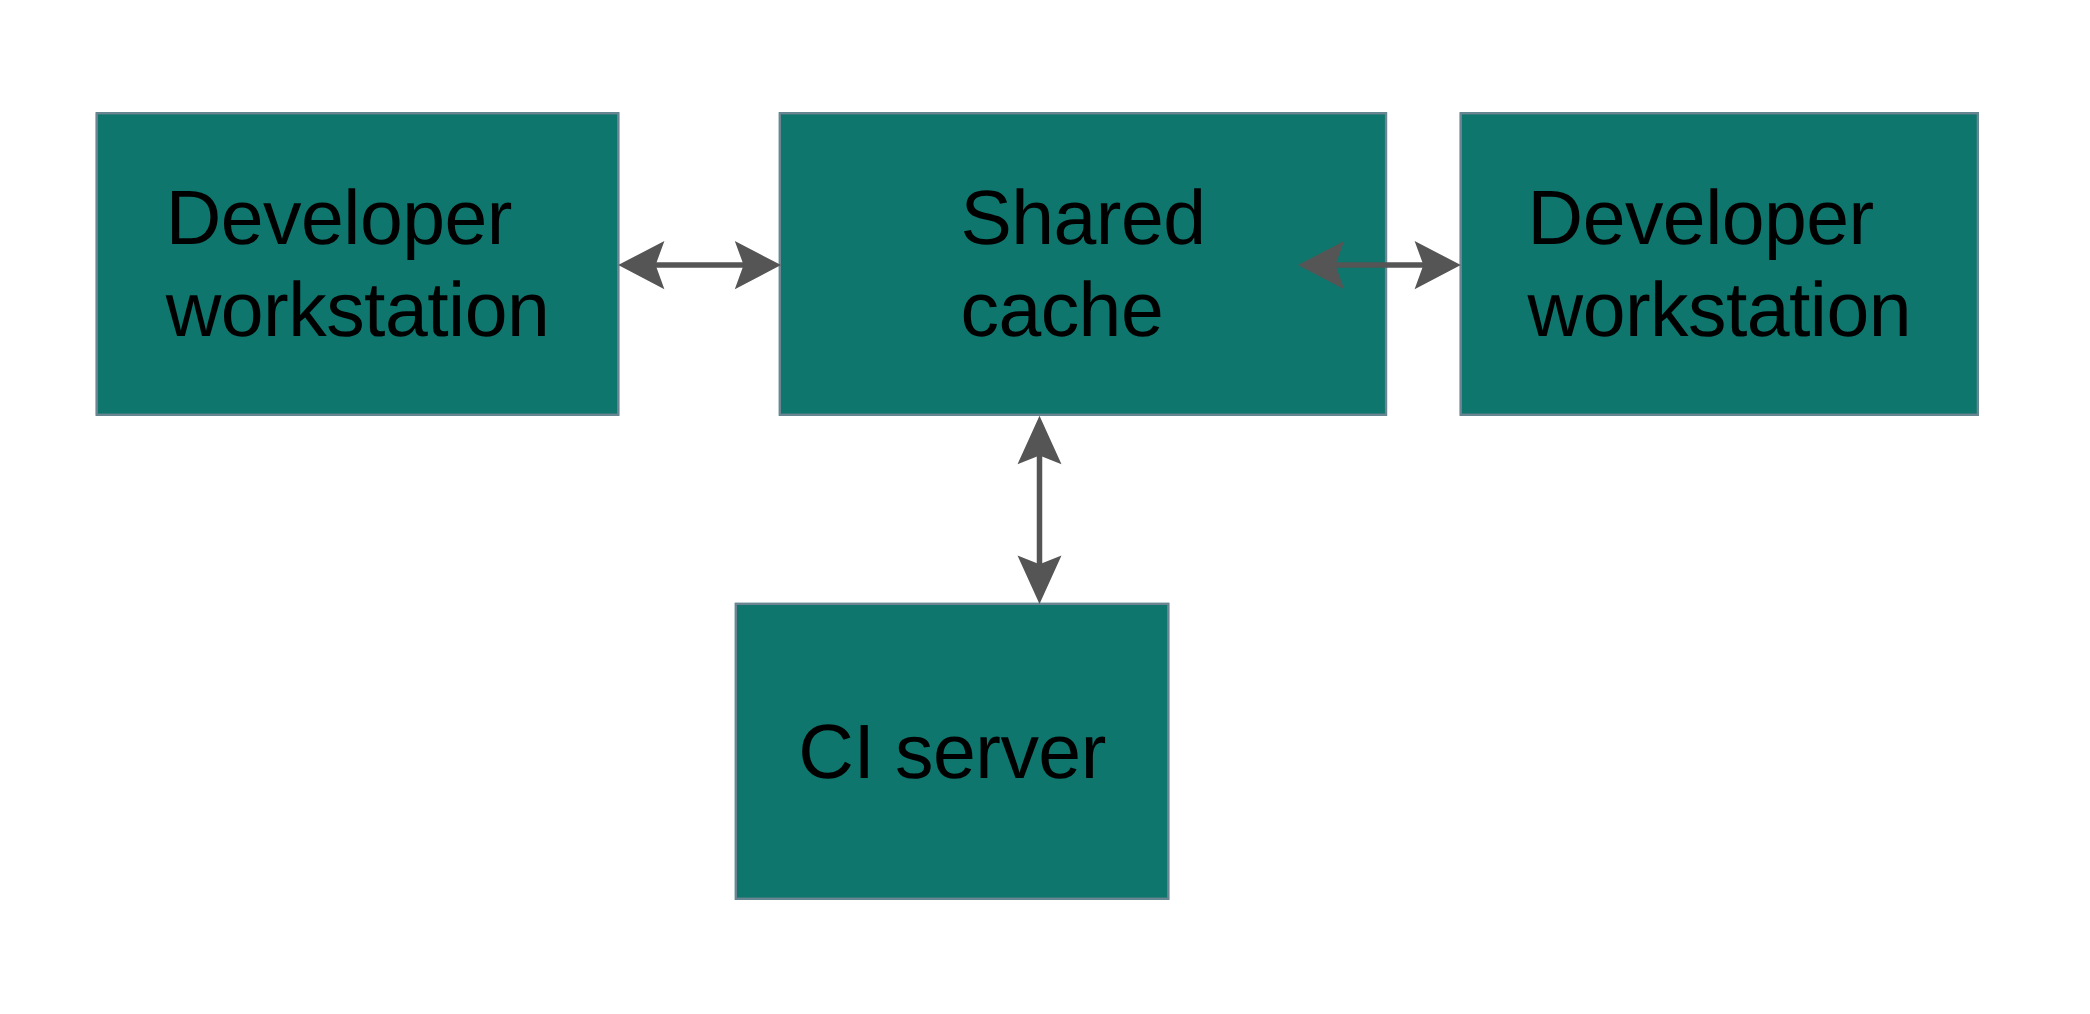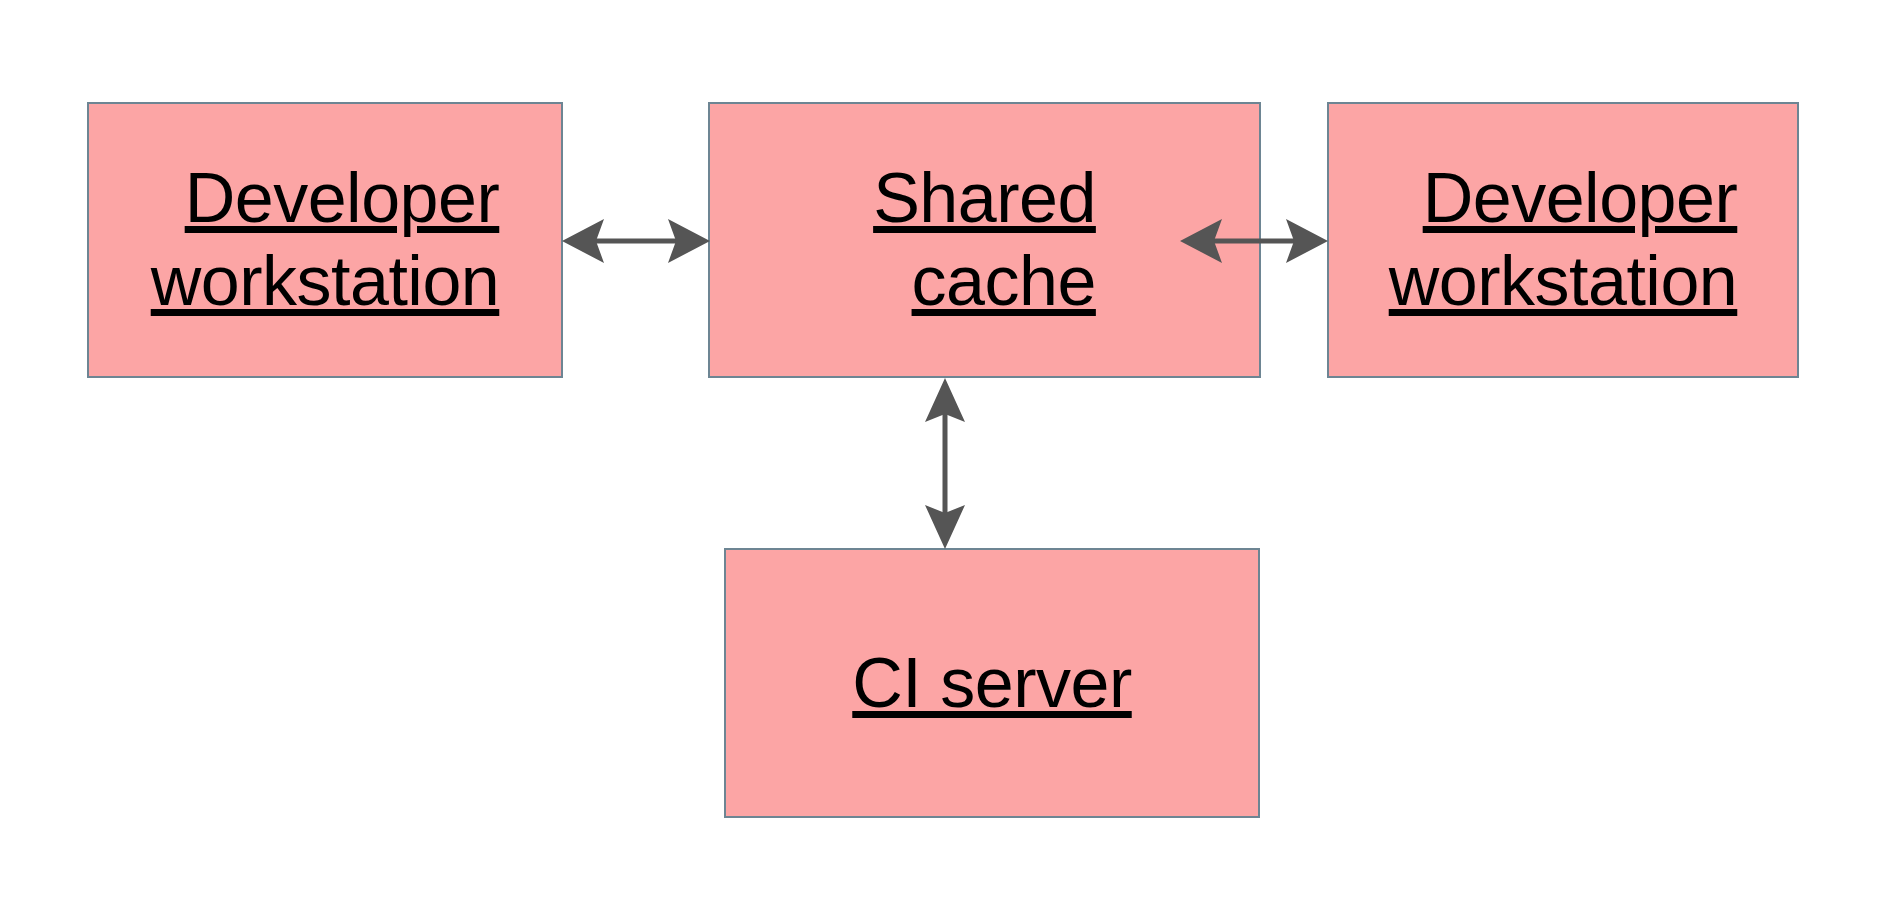--- a/index.html
+++ b/index.html
@@ -13,42 +13,41 @@
   #canvas {
     position: relative;
     width: 1900px;
     height: 922px;
     background: #ffffff;
     overflow: hidden;
   }
   .node {
     position: absolute;
     box-sizing: border-box;
-    background: #fca5a5;
+    background: #0f766e;
     border: 2px solid #6d8593;
     display: flex;
     align-items: center;
     justify-content: center;
-    text-align: right;
-    text-decoration: underline;
+    text-align: left;
   }
   .node-label {
     font-family: "Liberation Sans", "DejaVu Sans", sans-serif;
     font-size: 70px;
     line-height: 1.18;
     font-weight: 400;
     color: #000000;
     letter-spacing: -0.5px;
     white-space: pre-line;
     padding: 0 6px;
   }
   #node-dev-left  { left: 87px;   top: 102px; width: 476px; height: 276px; }
   #node-cache     { left: 708px;  top: 102px; width: 553px; height: 276px; }
   #node-dev-right { left: 1327px; top: 102px; width: 472px; height: 276px; }
-  #node-ci        { left: 724px;  top: 548px; width: 536px; height: 270px; }
+  #node-ci        { left: 668px;  top: 548px; width: 395px; height: 270px; }
 
   .connector {
     position: absolute;
     overflow: visible;
   }
   #conn-left-cache  { left: 560px;  top: 208px; width: 152px; height: 66px; }
   #conn-cache-right { left: 1178px; top: 208px; width: 152px; height: 66px; }
   #conn-cache-ci    { left: 912px;  top: 376px; width: 66px;  height: 175px; }
 </style>
 </head>

